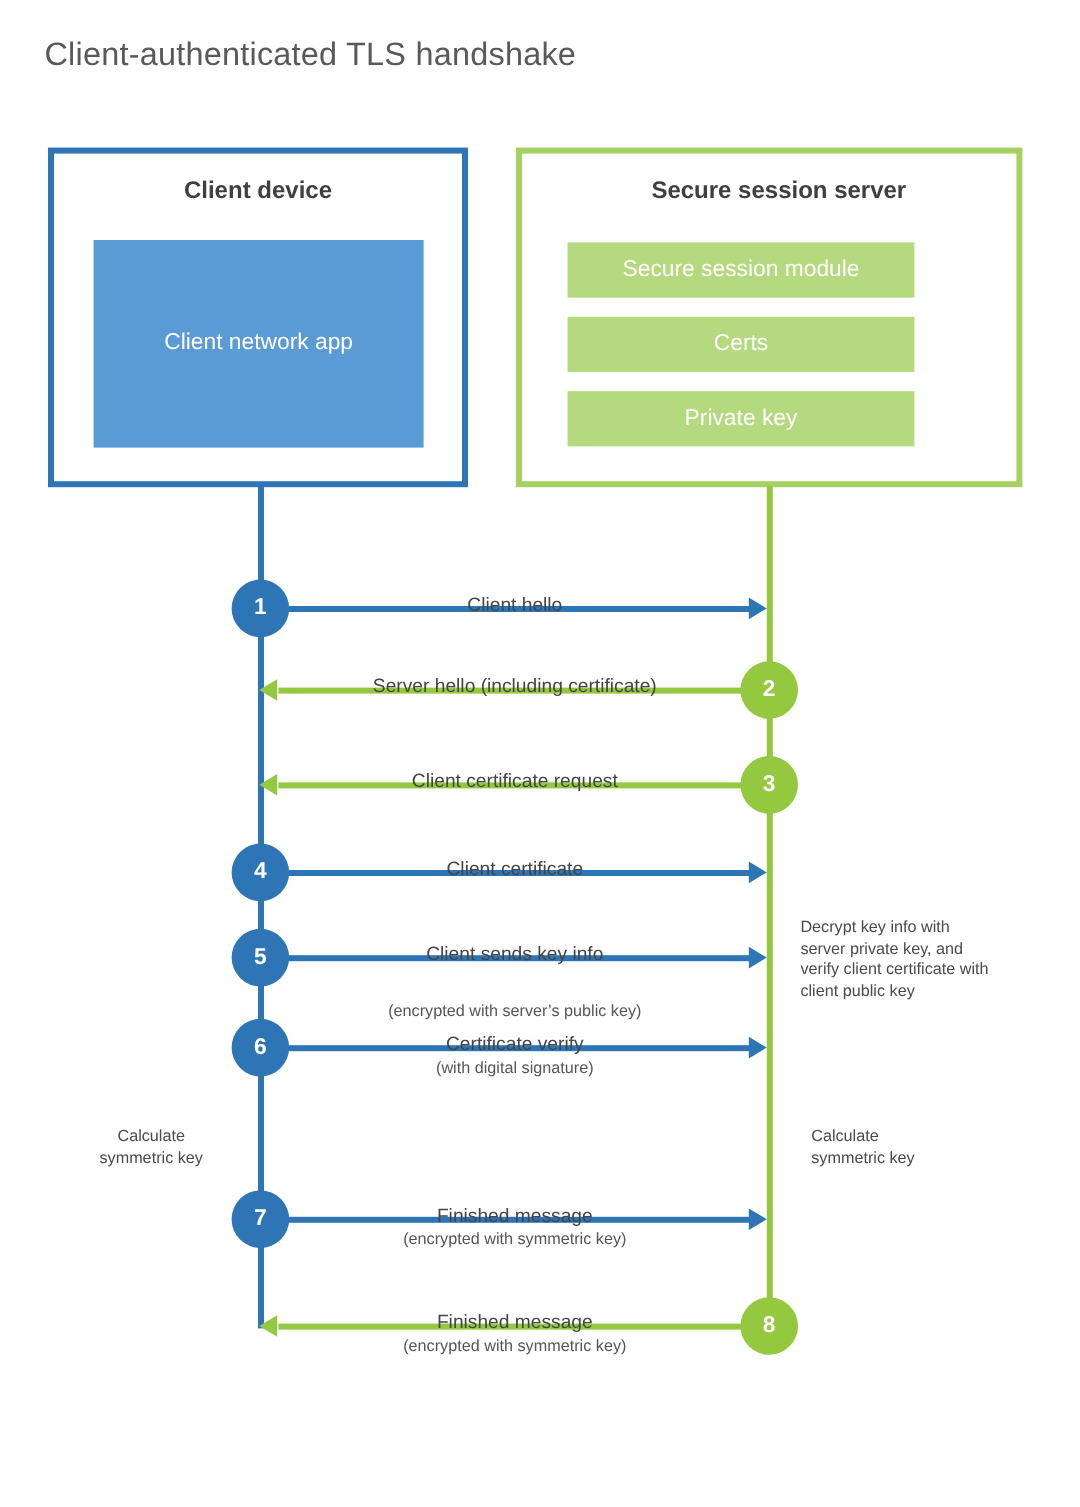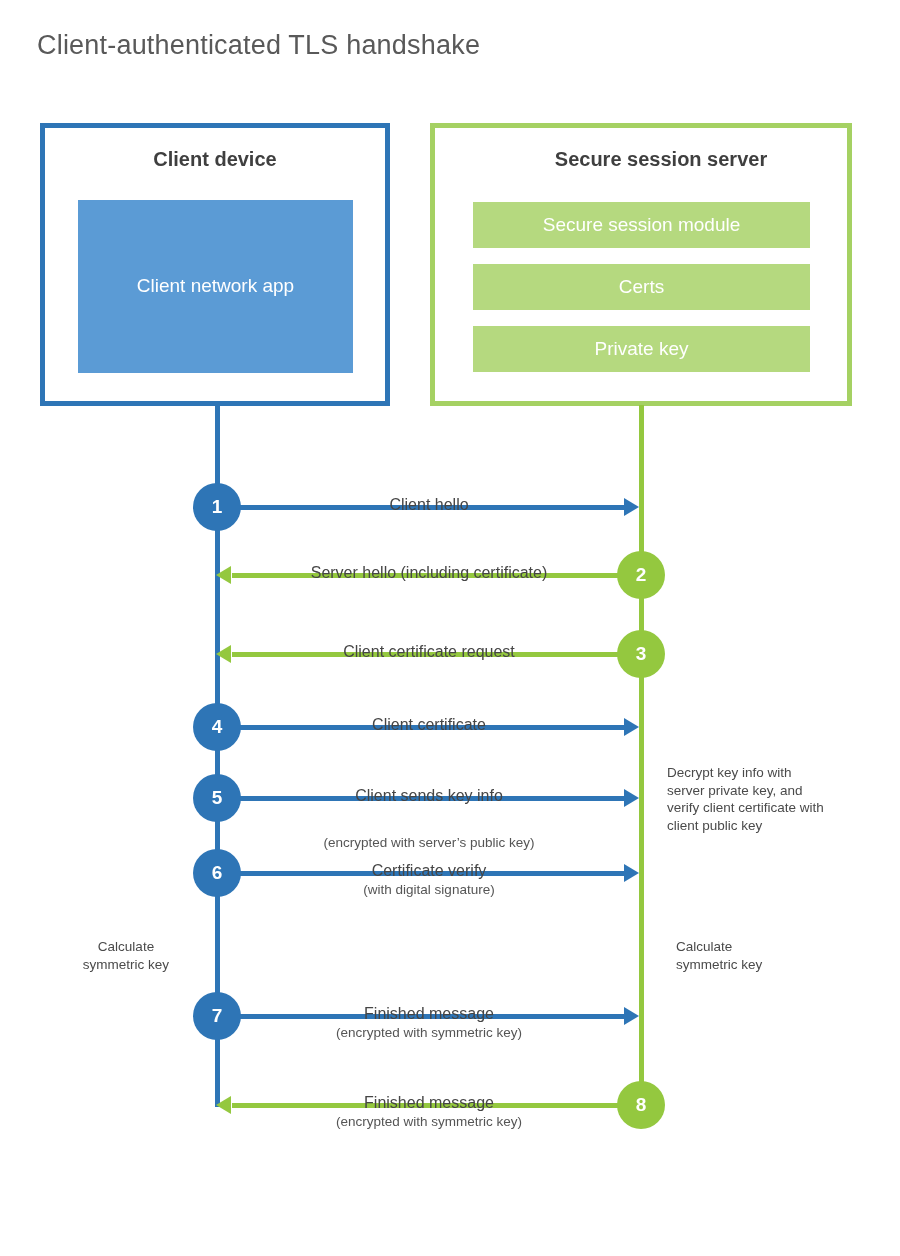--- a/index.html
+++ b/index.html
@@ -7,26 +7,26 @@
         font-family:"Liberation Sans","DejaVu Sans",sans-serif;}
   .abs{position:absolute;}
   
   .page-title{left:37px;top:30px;font-size:27px;font-weight:300;color:#595959;letter-spacing:.2px;}
   
   .actor-box{box-sizing:border-box;border-style:solid;border-width:5px;background:#fff;z-index:1;}
   .client-box{left:40px;top:123px;width:350px;height:283px;border-color:var(--blue);}
   .server-box{left:430px;top:123px;width:422px;height:283px;border-color:var(--green_border);}
   .actor-title{top:148px;text-align:center;font-size:20px;font-weight:bold;color:#3f3f3f;z-index:2;}
   .client-title{left:40px;width:350px;}
-  .server-title{left:450px;width:422px;}
+  .server-title{left:438px;width:422px;}
   .module{display:flex;align-items:center;justify-content:center;text-align:center;
           color:#ffffff;font-size:19px;z-index:2;}
   .client-module{left:78px;top:200px;width:275px;height:173px;background:var(--blue_fill);}
   .client-module span{display:inline-block;max-width:190px;line-height:1.6;}
-  .server-module{left:473px;width:337px;height:46px;background:var(--green_fill);}
+  .server-module{left:473px;width:289px;height:46px;background:var(--green_fill);}
   
   .lifeline{width:5px;z-index:1;}
   .lifeline.blue{left:215px;top:405px;height:702px;background:var(--blue);}
   .lifeline.green{left:639px;top:405px;height:700px;background:var(--green);}
   
   .bar{height:5px;z-index:2;}
   .bar.blue{left:217px;width:408px;background:var(--blue);}
   .bar.green{left:232px;width:409px;background:var(--green);}
   .head{width:0;height:0;border-top:9px solid transparent;border-bottom:9px solid transparent;z-index:2;}
   .head.right{left:624px;border-left:15px solid var(--blue);}

